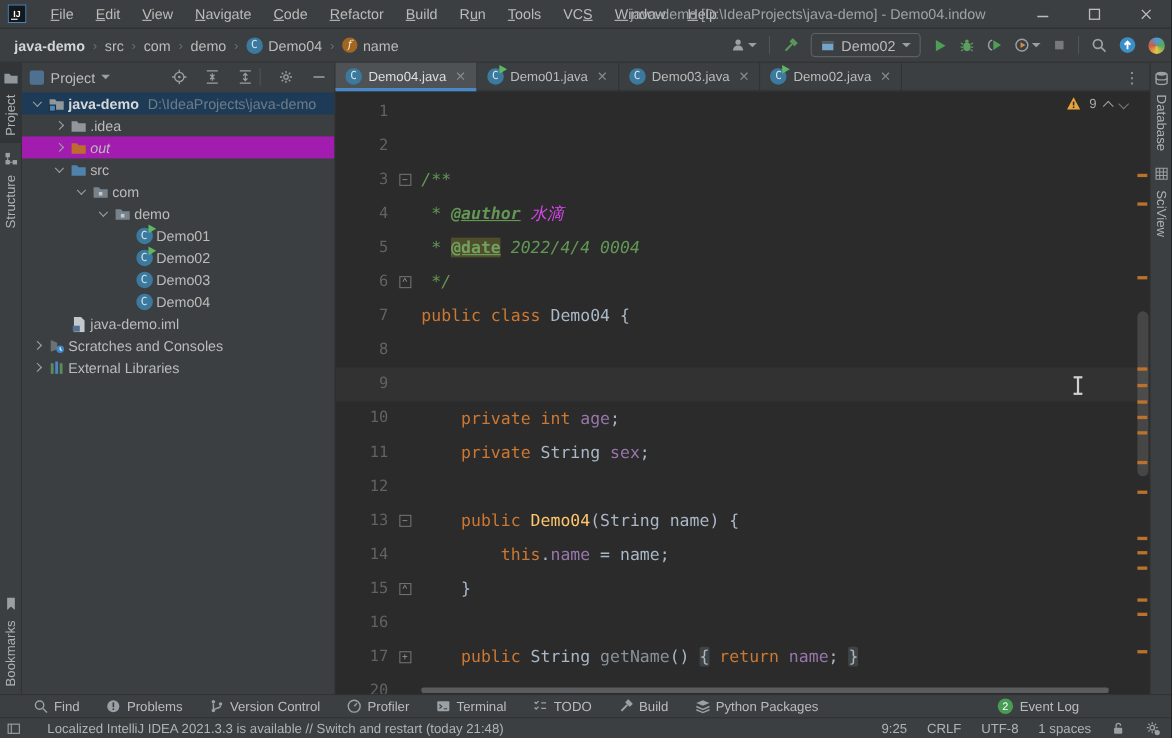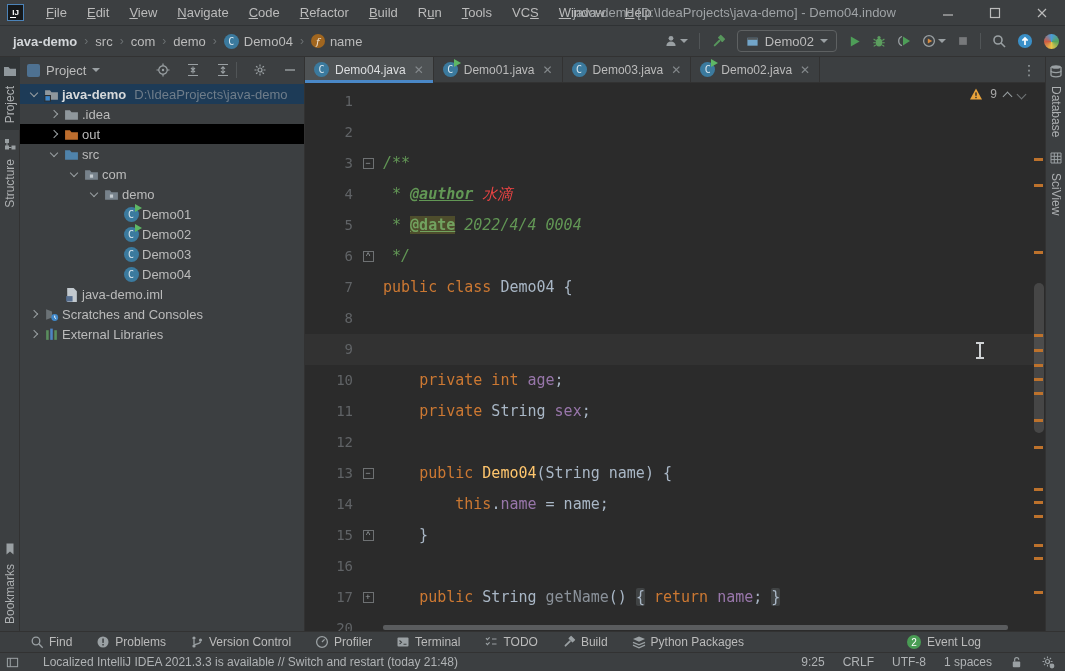--- a/index.html
+++ b/index.html
@@ -47,21 +47,21 @@
 
   
   .project { width:285px; flex:none; background:#3c3f41; border-right:1px solid #323232; display:flex; flex-direction:column; font-size:13px;}
   .proj-head { height:26px; flex:none; display:flex; align-items:center; gap:6px; padding:0 7px; color:#bbb;}
   .proj-head .hic { display:inline-flex; margin-left:10px; }
   .proj-head .grow { flex:1; }
   .tw-ic { width:13px; height:13px; background:#4e7191; display:inline-block; border-radius:2px;}
   .tree { flex:1; overflow:hidden; padding-top:1px; }
   .trow { height:20px; display:flex; align-items:center; white-space:nowrap; }
   .trow.selected { background:#1d3b57; }
-  .trow.highlighted { background:#000000; }
+  .trow.highlighted { background:#a21caf;font-style:italic; }
   .trow .chevslot { width:16px; flex:none; display:inline-flex; justify-content:center; }
   .chev { width:6px; height:6px; border-right:1.5px solid #9aa0a3; border-bottom:1.5px solid #9aa0a3; display:inline-block; }
   .chev.exp { transform:rotate(45deg); margin-top:-3px;}
   .chev.col { transform:rotate(-45deg); }
   .trow .tic { width:18px; flex:none; display:inline-flex; justify-content:center; }
   .trow .tlabel { color:#bbb; margin-left:2px; }
   .trow.selected .tlabel.b, .tlabel.b { font-weight:bold; color:#d6d9db; }
   .trow .tpath { color:#6f7d8a; margin-left:8px; }
 
   .cls-ic { width:15px; height:15px; border-radius:50%; background:#3b7a9e; color:#d9e6ee; display:inline-grid; place-items:center;
@@ -85,21 +85,21 @@
   .cl { height:31px; line-height:31px; display:flex; white-space:pre; }
   .cl.current { background:#323232; }
   .ln { width:48px; text-align:right; color:#606366; font-size:14px; flex:none; }
   .foldc { width:30px; flex:none; display:flex; align-items:center; justify-content:center; }
   .fmark { width:11px; height:11px; border:1px solid #6e7173; color:#9aa0a3; background:#2b2b2b; font-size:9px;
            line-height:9px; text-align:center; font-family:"Liberation Sans",sans-serif;}
   .code { flex:1; }
   .kw  { color:#cc7832; }
   .pl  { color:#a9b7c6; }
   .cm  { color:#629755; font-style:italic; }
-  .cmi { color:#ef4444; font-style:italic; }
+  .cmi { color:#d946ef; font-style:italic; }
   .tag { color:#629755; font-style:italic; font-weight:bold; text-decoration:underline; }
   .taghl { color:#72a25f; font-weight:bold; text-decoration:underline; background:#4e4d2c; }
   .fld { color:#9876aa; }
   .mth { color:#ffc66d; }
   .unu { color:#8a9199; }
   .fold { background:#404344; color:#a9b7c6; border-radius:2px; }
 
   .inspections { position:absolute; top:4px; right:20px; display:flex; align-items:center; gap:7px;
                  font-family:"Liberation Sans",sans-serif; font-size:12px; color:#a9a9a9; }
   .insp-chev { width:7px; height:7px; border-right:1.6px solid #9aa0a3; border-bottom:1.6px solid #9aa0a3; display:inline-block;}

